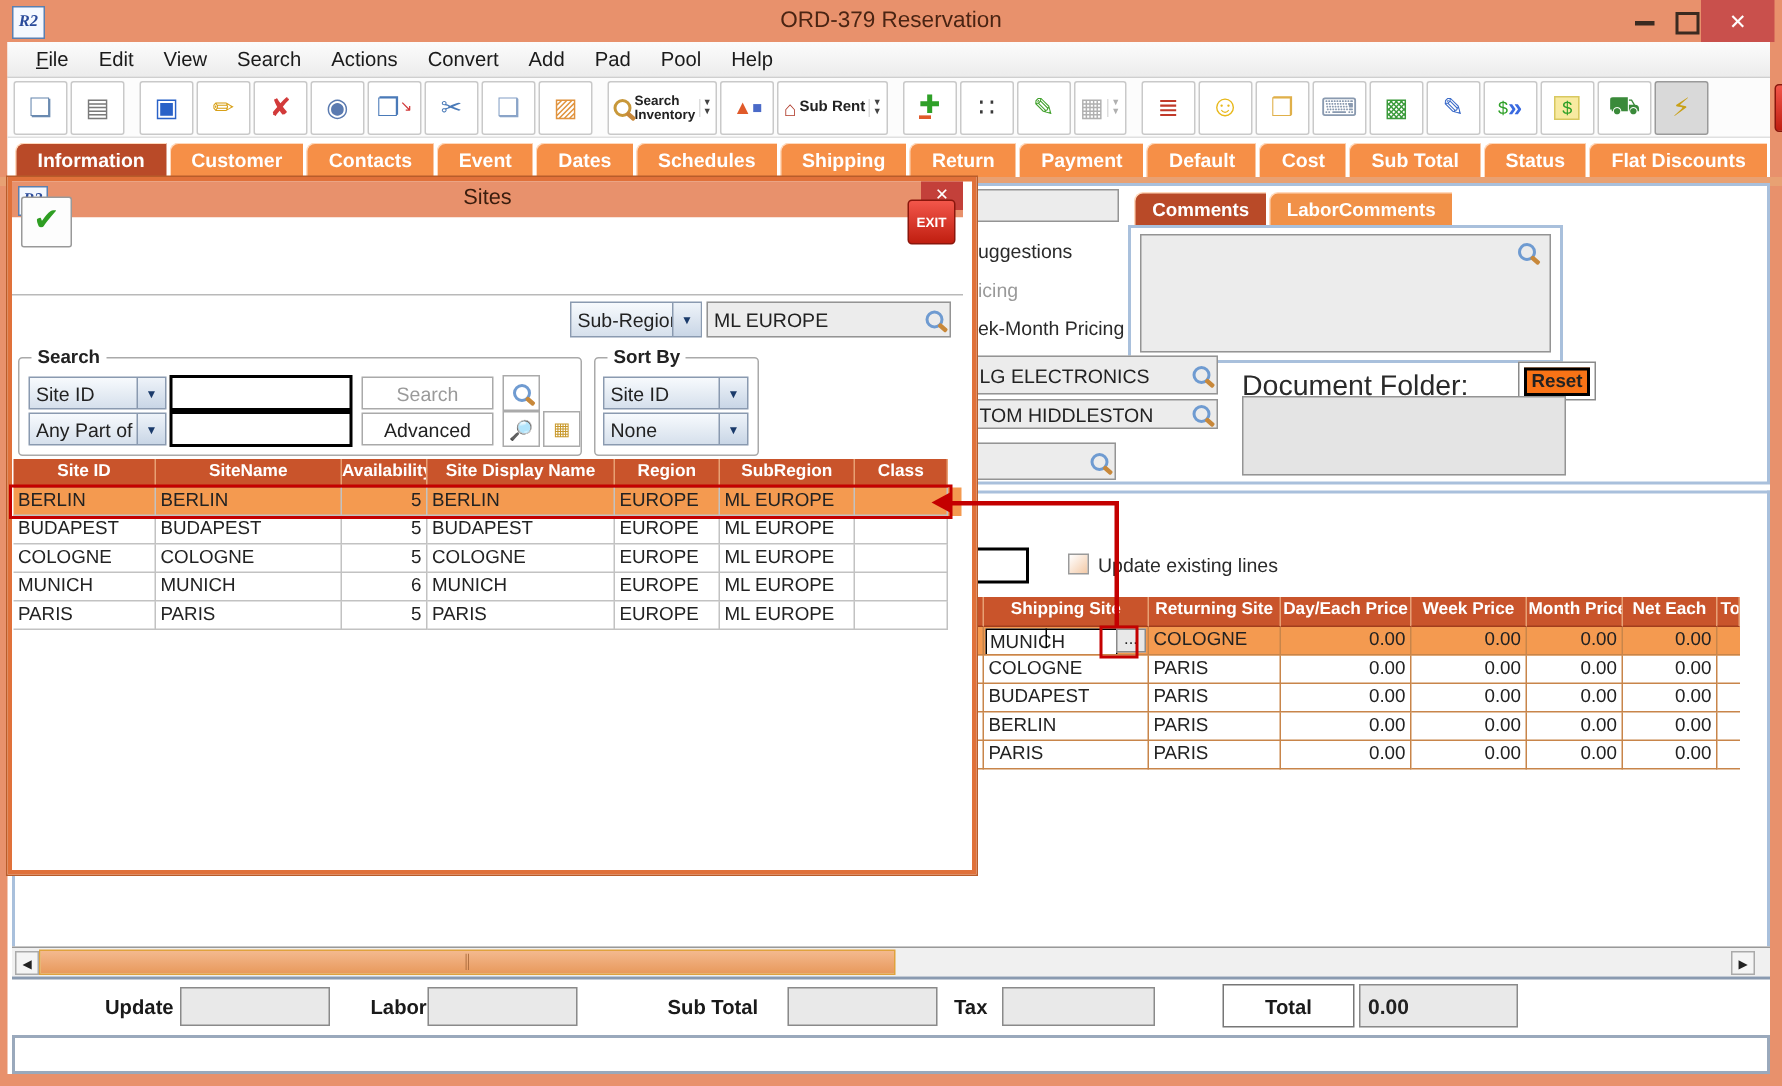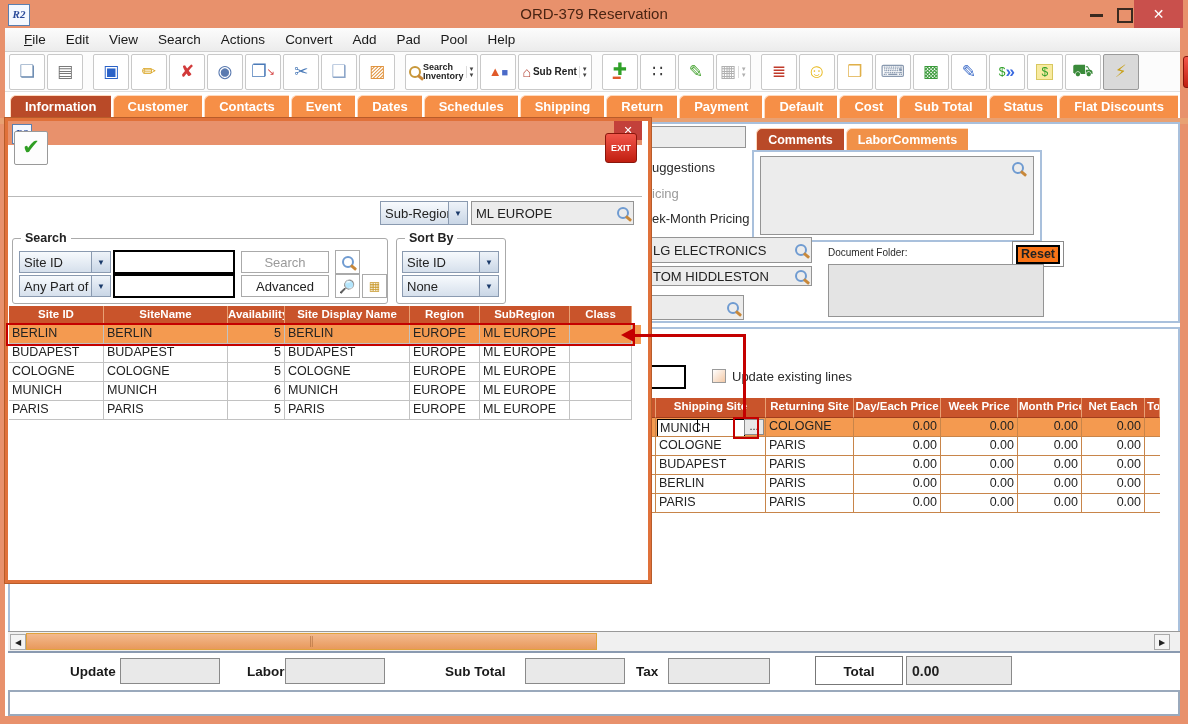--- a/index.html
+++ b/index.html
@@ -290,21 +290,21 @@
 </div>
 <div class="abs fieldbox" style="left:648px;top:266px;width:164px;height:20px;">
   <span style="flex:1;">TOM HIDDLESTON</span>
   <span class="mag"></span>
 </div>
 <div class="abs fieldbox" style="left:648px;top:295px;width:96px;height:25px;justify-content:flex-end;">
   <span class="mag"></span>
 </div>
 
 
-<span class="abs cutlbl" style="left:828px;top:247px;font-size:10px;">Document Folder:</span>
+<span class="abs cutlbl" style="left:828px;top:247px;font-size:19px;">Document Folder:</span>
 <div class="abs resetwrap" style="left:1012px;top:241px;width:52px;height:26px;">
   <span class="resetbtn">Reset</span>
 </div>
 <div class="abs fieldbox" style="left:828px;top:264px;width:216px;height:53px;background:#e4e4e4;"></div>
 
 
 <div class="abs blackinput" style="left:638px;top:365px;width:48px;height:24px;"></div>
 <div class="abs checkbox" style="left:712px;top:369px;"></div>
 <span class="abs cutlbl" style="left:732px;top:369px;">Update existing lines</span>
 
@@ -399,20 +399,21 @@
     <span>0.00</span>
   </div>
 </div>
 
 <div class="abs statusbar"></div>
 
 
 <div class="abs dialog">
   <div class="abs dlg-title"></div>
   <div class="abs appicon" style="left:4px;top:3px;width:18px;height:18px;line-height:16px;">R2</div>
+  <div class="abs dlg-titletext">Sites</div>
   <div class="abs dlg-close">✕</div>
 
   <div class="abs dlg-toolbar"></div>
   <div class="abs checkbtn">✔</div>
   <div class="abs tb exit-btn dlg-exit">EXIT</div>
 
   <div class="abs dd" style="left:372px;top:80px;width:88px;height:24px;">
     <span class="ddtxt">Sub-Region</span>
     <span class="ddarr">▼</span>
   </div>

